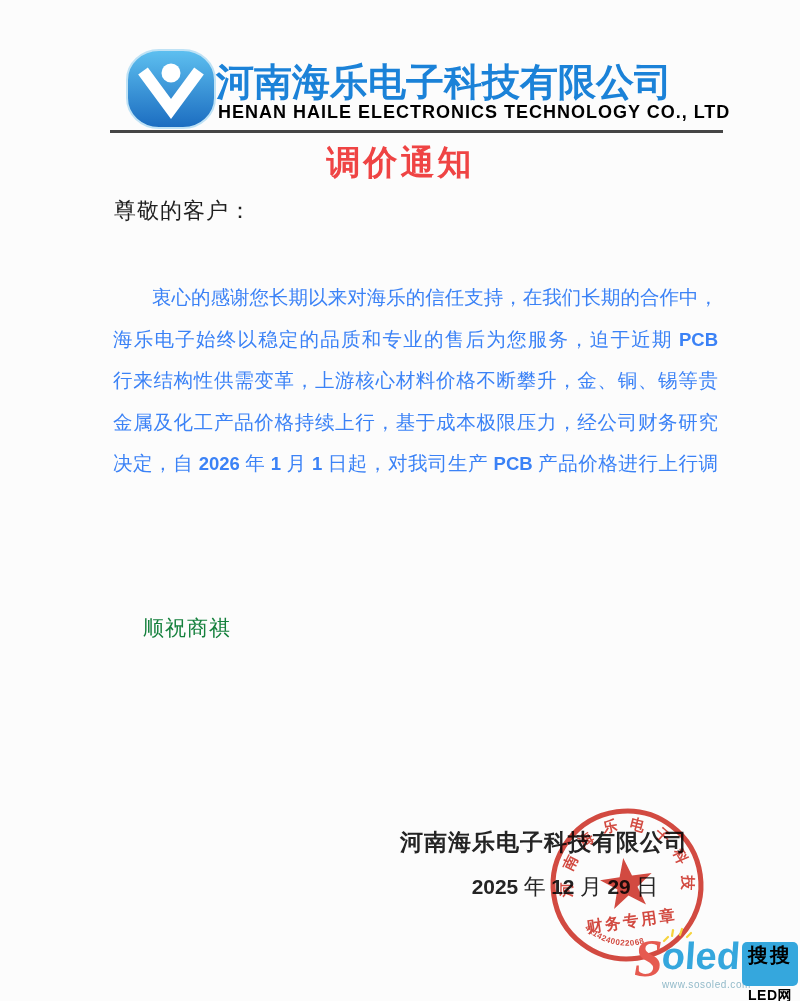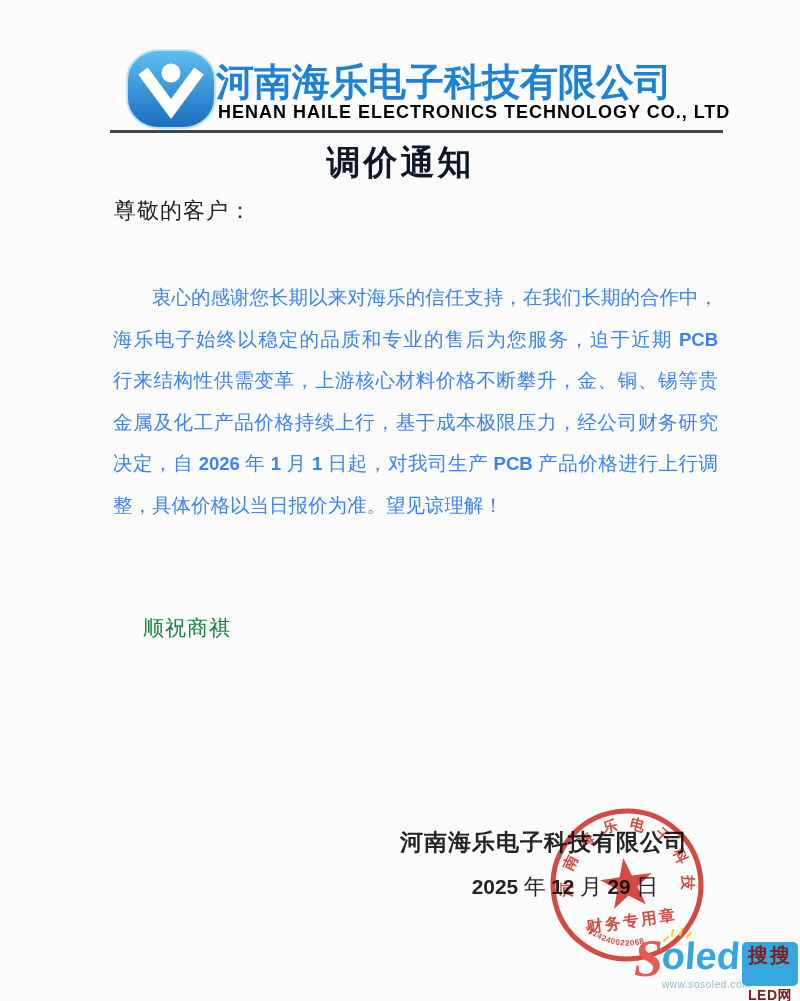--- a/index.html
+++ b/index.html
@@ -23,21 +23,21 @@
     left:218px;top:102px;width:470px;
     font-family:"Liberation Sans","DejaVu Sans",sans-serif;
     font-weight:700;font-size:18px;letter-spacing:1px;color:#000000;
     white-space:nowrap;
   }
   .header-divider{left:110px;top:130px;width:613px;height:3px;background:#454545;}
 
   
   .doc-title{
     left:113px;top:140px;width:575px;text-align:center;
-    font-size:34px;font-weight:700;letter-spacing:3px;color:#0f172a;
+    font-size:34px;font-weight:700;letter-spacing:3px;color:#ef4444;
   }
   .salutation{left:114px;top:196px;font-size:22px;color:#1f1f1f;letter-spacing:1px;}
   .paragraph{left:113px;top:277px;width:605px;}
   .body-line{
     width:605px;height:41.5px;line-height:41.5px;
     font-size:19.5px;color:#3b82f6;white-space:nowrap;
   }
   .body-line.just{text-align:justify;text-align-last:justify;}
   .body-line.indent{padding-left:39px;width:566px;}
   .bseg{
@@ -88,21 +88,21 @@
     left:28px;top:6px;font-size:38px;line-height:42px;font-weight:700;
     color:#35a7dd;transform:skewX(-4deg);
     font-family:"Liberation Sans","DejaVu Sans",sans-serif;
   }
   .wm-url{
     left:28px;top:50px;font-size:10px;letter-spacing:0.6px;color:#92bac9;
     font-family:"Liberation Sans","DejaVu Sans",sans-serif;
   }
   .wm-badge{
     left:108px;top:13px;width:56px;height:44px;background:#35a7dd;border-radius:5px;
-    text-align:center;color:#7f1d1d;
+    text-align:center;color:#000000;
     font-family:"Liberation Sans","DejaVu Sans",sans-serif;
   }
   .wm-badge-l1{font-size:20px;line-height:24px;font-weight:700;letter-spacing:2px;margin-top:1px;}
   .wm-badge-l2{font-size:14px;line-height:17px;font-weight:700;letter-spacing:0.5px;margin-top:20px;}
 </style>
 </head>
 <body>
 
 <div class="abs logo">
   <svg width="94" height="84" viewBox="0 0 94 84">
@@ -123,21 +123,20 @@
 
 <div class="abs doc-title">调价通知</div>
 <div class="abs salutation">尊敬的客户：</div>
 
 <div class="abs paragraph">
     <div class="body-line just indent"><span>衷心的感谢您长期以来对海乐的信任支持，在我们长期的合作中，</span></div>
     <div class="body-line just"><span>海乐电子始终以稳定的品质和专业的售后为您服务，迫于近期 </span><span class="bseg">PCB</span></div>
     <div class="body-line just"><span>行来结构性供需变革，上游核心材料价格不断攀升，金、铜、锡等贵</span></div>
     <div class="body-line just"><span>金属及化工产品价格持续上行，基于成本极限压力，经公司财务研究</span></div>
     <div class="body-line just"><span>决定，自 </span><span class="bseg">2026</span><span> 年 </span><span class="bseg">1</span><span> 月 </span><span class="bseg">1</span><span> 日起，对我司生产 </span><span class="bseg">PCB</span><span> 产品价格进行上行调</span></div>
-    <div class="body-line"><span>整，具体价格以当日报价为准。望见谅理解！</span></div>
   </div>
 
 <div class="abs closing">顺祝商祺</div>
 
 <div class="abs sig-company">河南海乐电子科技有限公司</div>
 <div class="abs sig-date"><span class="bseg">2025</span><span> 年 </span><span class="bseg">12</span><span> 月 </span><span class="bseg">29</span><span> 日</span></div>
 
 <div class="abs seal">
   <svg width="162" height="162" viewBox="0 0 160 160">
     <defs>

